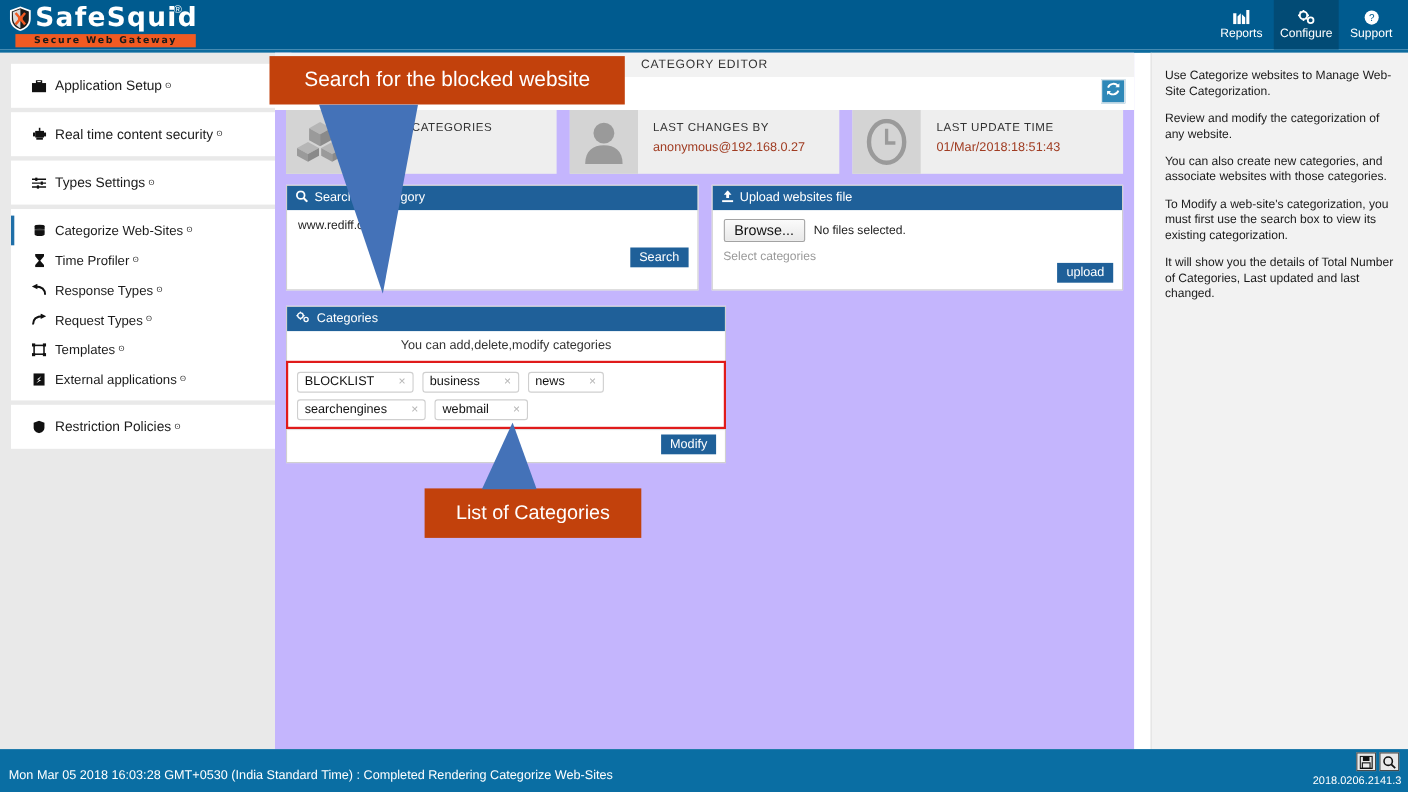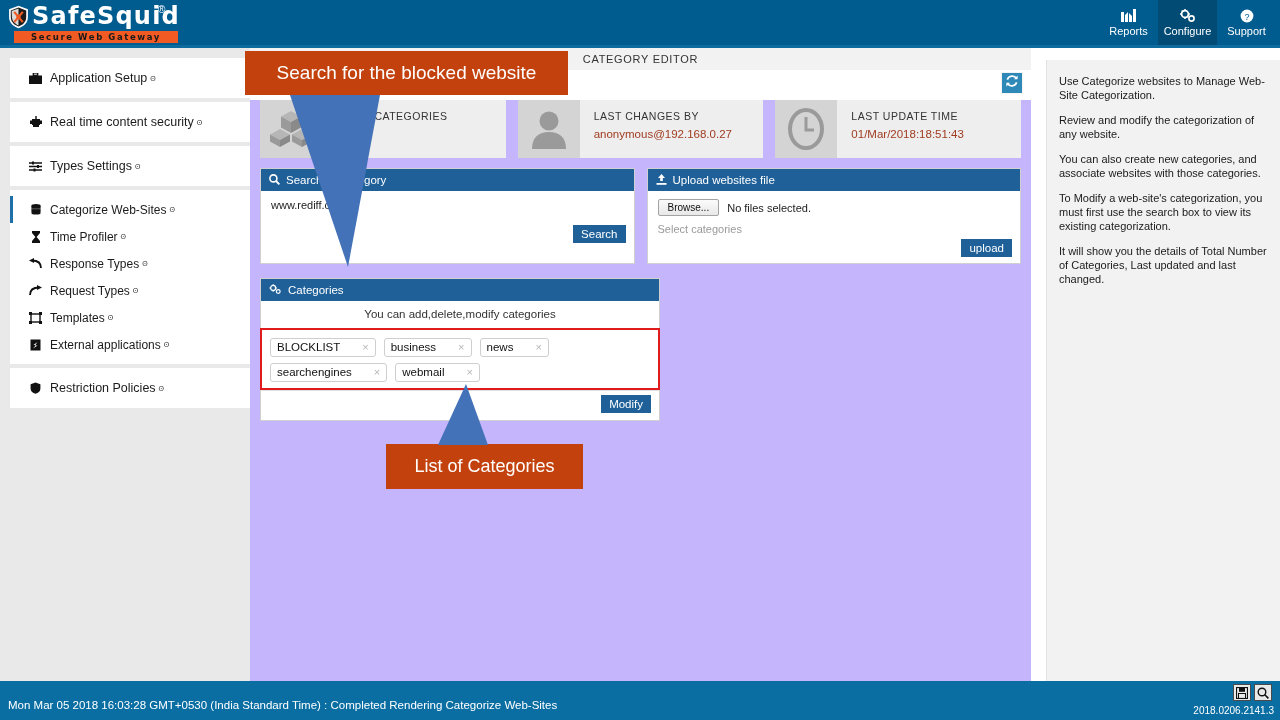--- a/index.html
+++ b/index.html
@@ -105,21 +105,21 @@
   .panel-body { position: relative; height: 72px; padding: 8px 10px; }
 
   .search-val { font-size: 11px; color: #222; }
   .search-btn {
     position: absolute; right: 8px; top: 34px; background: #1f6099; color: #fff;
     font-size: 11.5px; padding: 3px 8px; cursor: pointer;
   }
   .browse-row { display: flex; align-items: center; gap: 8px; }
   .browse-btn {
     background: linear-gradient(#fbfbfb,#e8e8e8); border: 1px solid #a3a3a3;
-    font-size: 10px; padding: 2px 9px; border-radius: 2px; cursor: pointer; color:#111;
+    font-size: 13px; padding: 2px 9px; border-radius: 2px; cursor: pointer; color:#111;
   }
   .browse-txt { font-size: 11px; color: #222; }
   .sel-cats { font-size: 11px; color: #9a9a9a; margin-top: 7px; }
   .upload-btn {
     position: absolute; right: 8px; top: 48px; background: #1f6099; color: #fff;
     font-size: 11.5px; padding: 3px 8px; cursor: pointer;
   }
 
   .cat-panel {
     margin: 14px 10px 0 10px; width: 400px; border: 1px solid #d0d0d0; background:#fff;
@@ -139,21 +139,21 @@
   .tag-x { color: #b7b7b7; font-size: 11px; }
   .cat-foot { position: relative; height: 30px; border-top: 1px solid #e0e0e0; }
   .modify-btn {
     position: absolute; right: 8px; top: 4px; background: #1f6099; color: #fff;
     font-size: 11.5px; padding: 3px 8px; cursor: pointer;
   }
 
   
   .help {
     position: absolute; left: 1046px; top: 48px; width: 234px; height: 633px;
-    background: #f2f2f2; padding: 14px 10px 0 12px; border-left: 1px solid #e2e2e2; margin-top: 12px;
+    background: #f2f2f2; padding: 14px 10px 0 12px; border-left: 1px solid #e2e2e2;
   }
   .help p { font-size: 11px; color: #1a1a1a; line-height: 14px; margin-bottom: 11px; }
 
   
   .footer {
     position: absolute; left: 0; top: 681px; width: 1280px; height: 39px;
     background: #0a6ea3;
     padding-left: 35px;
   }
   .footer-status {

